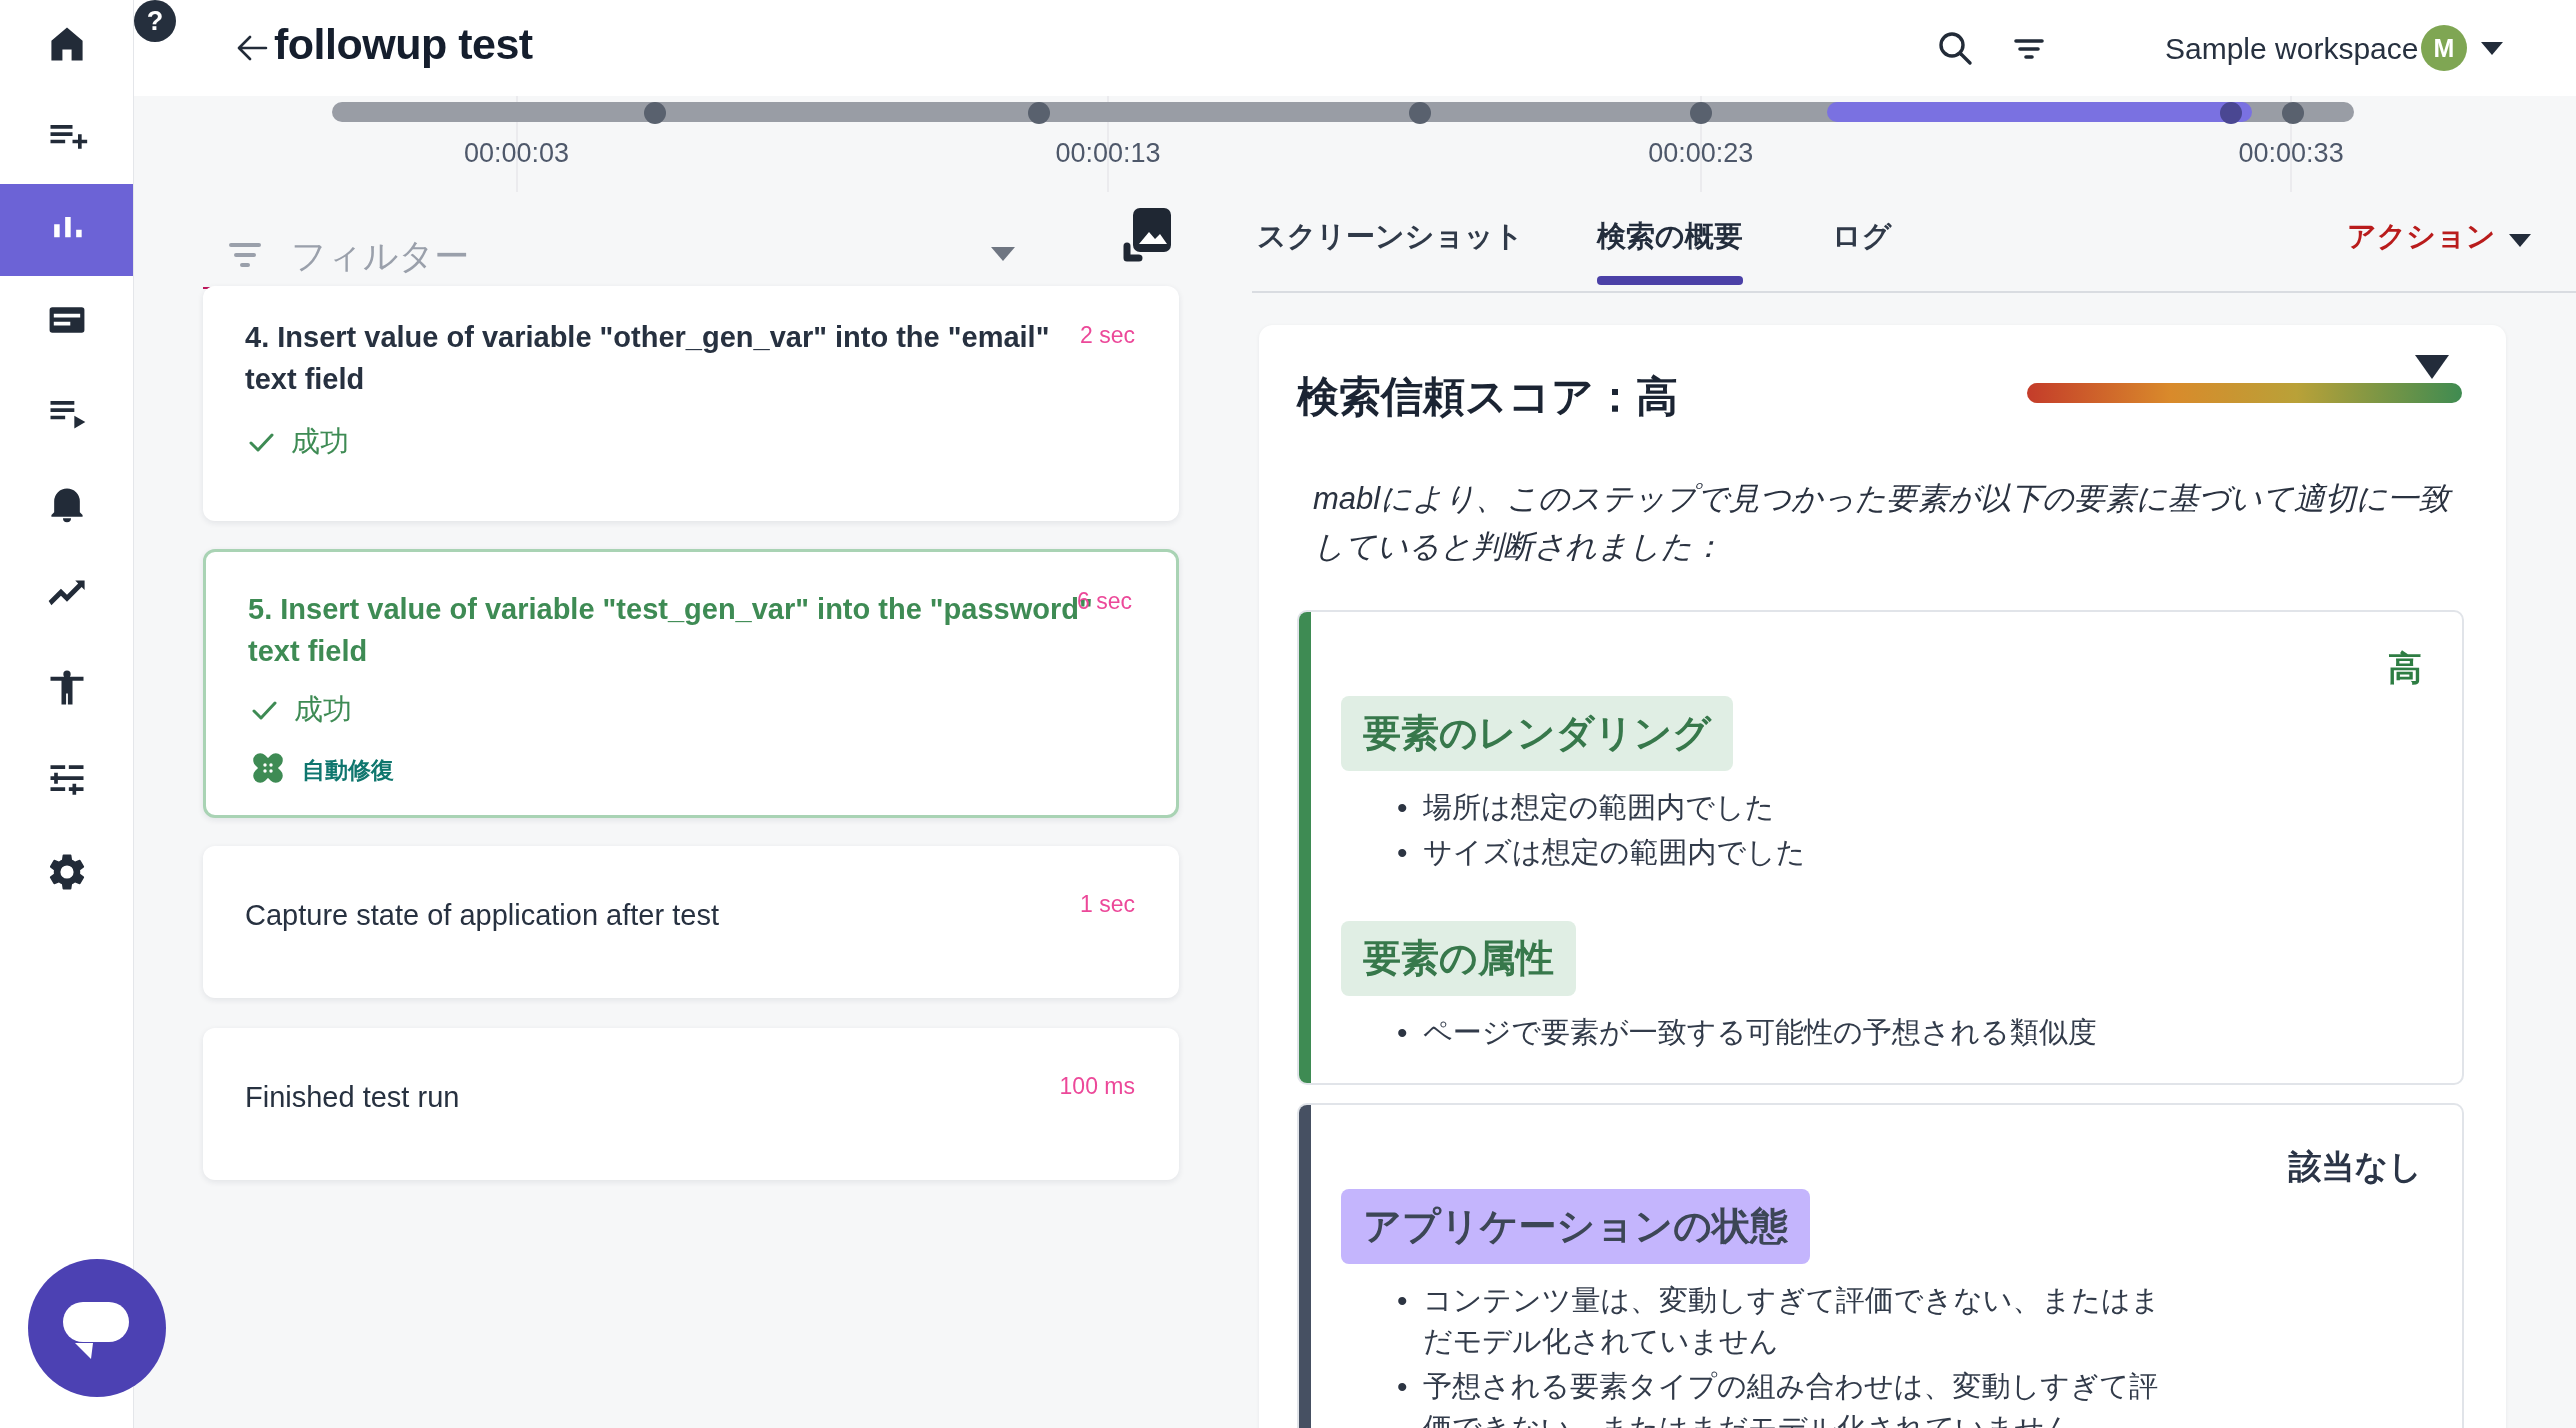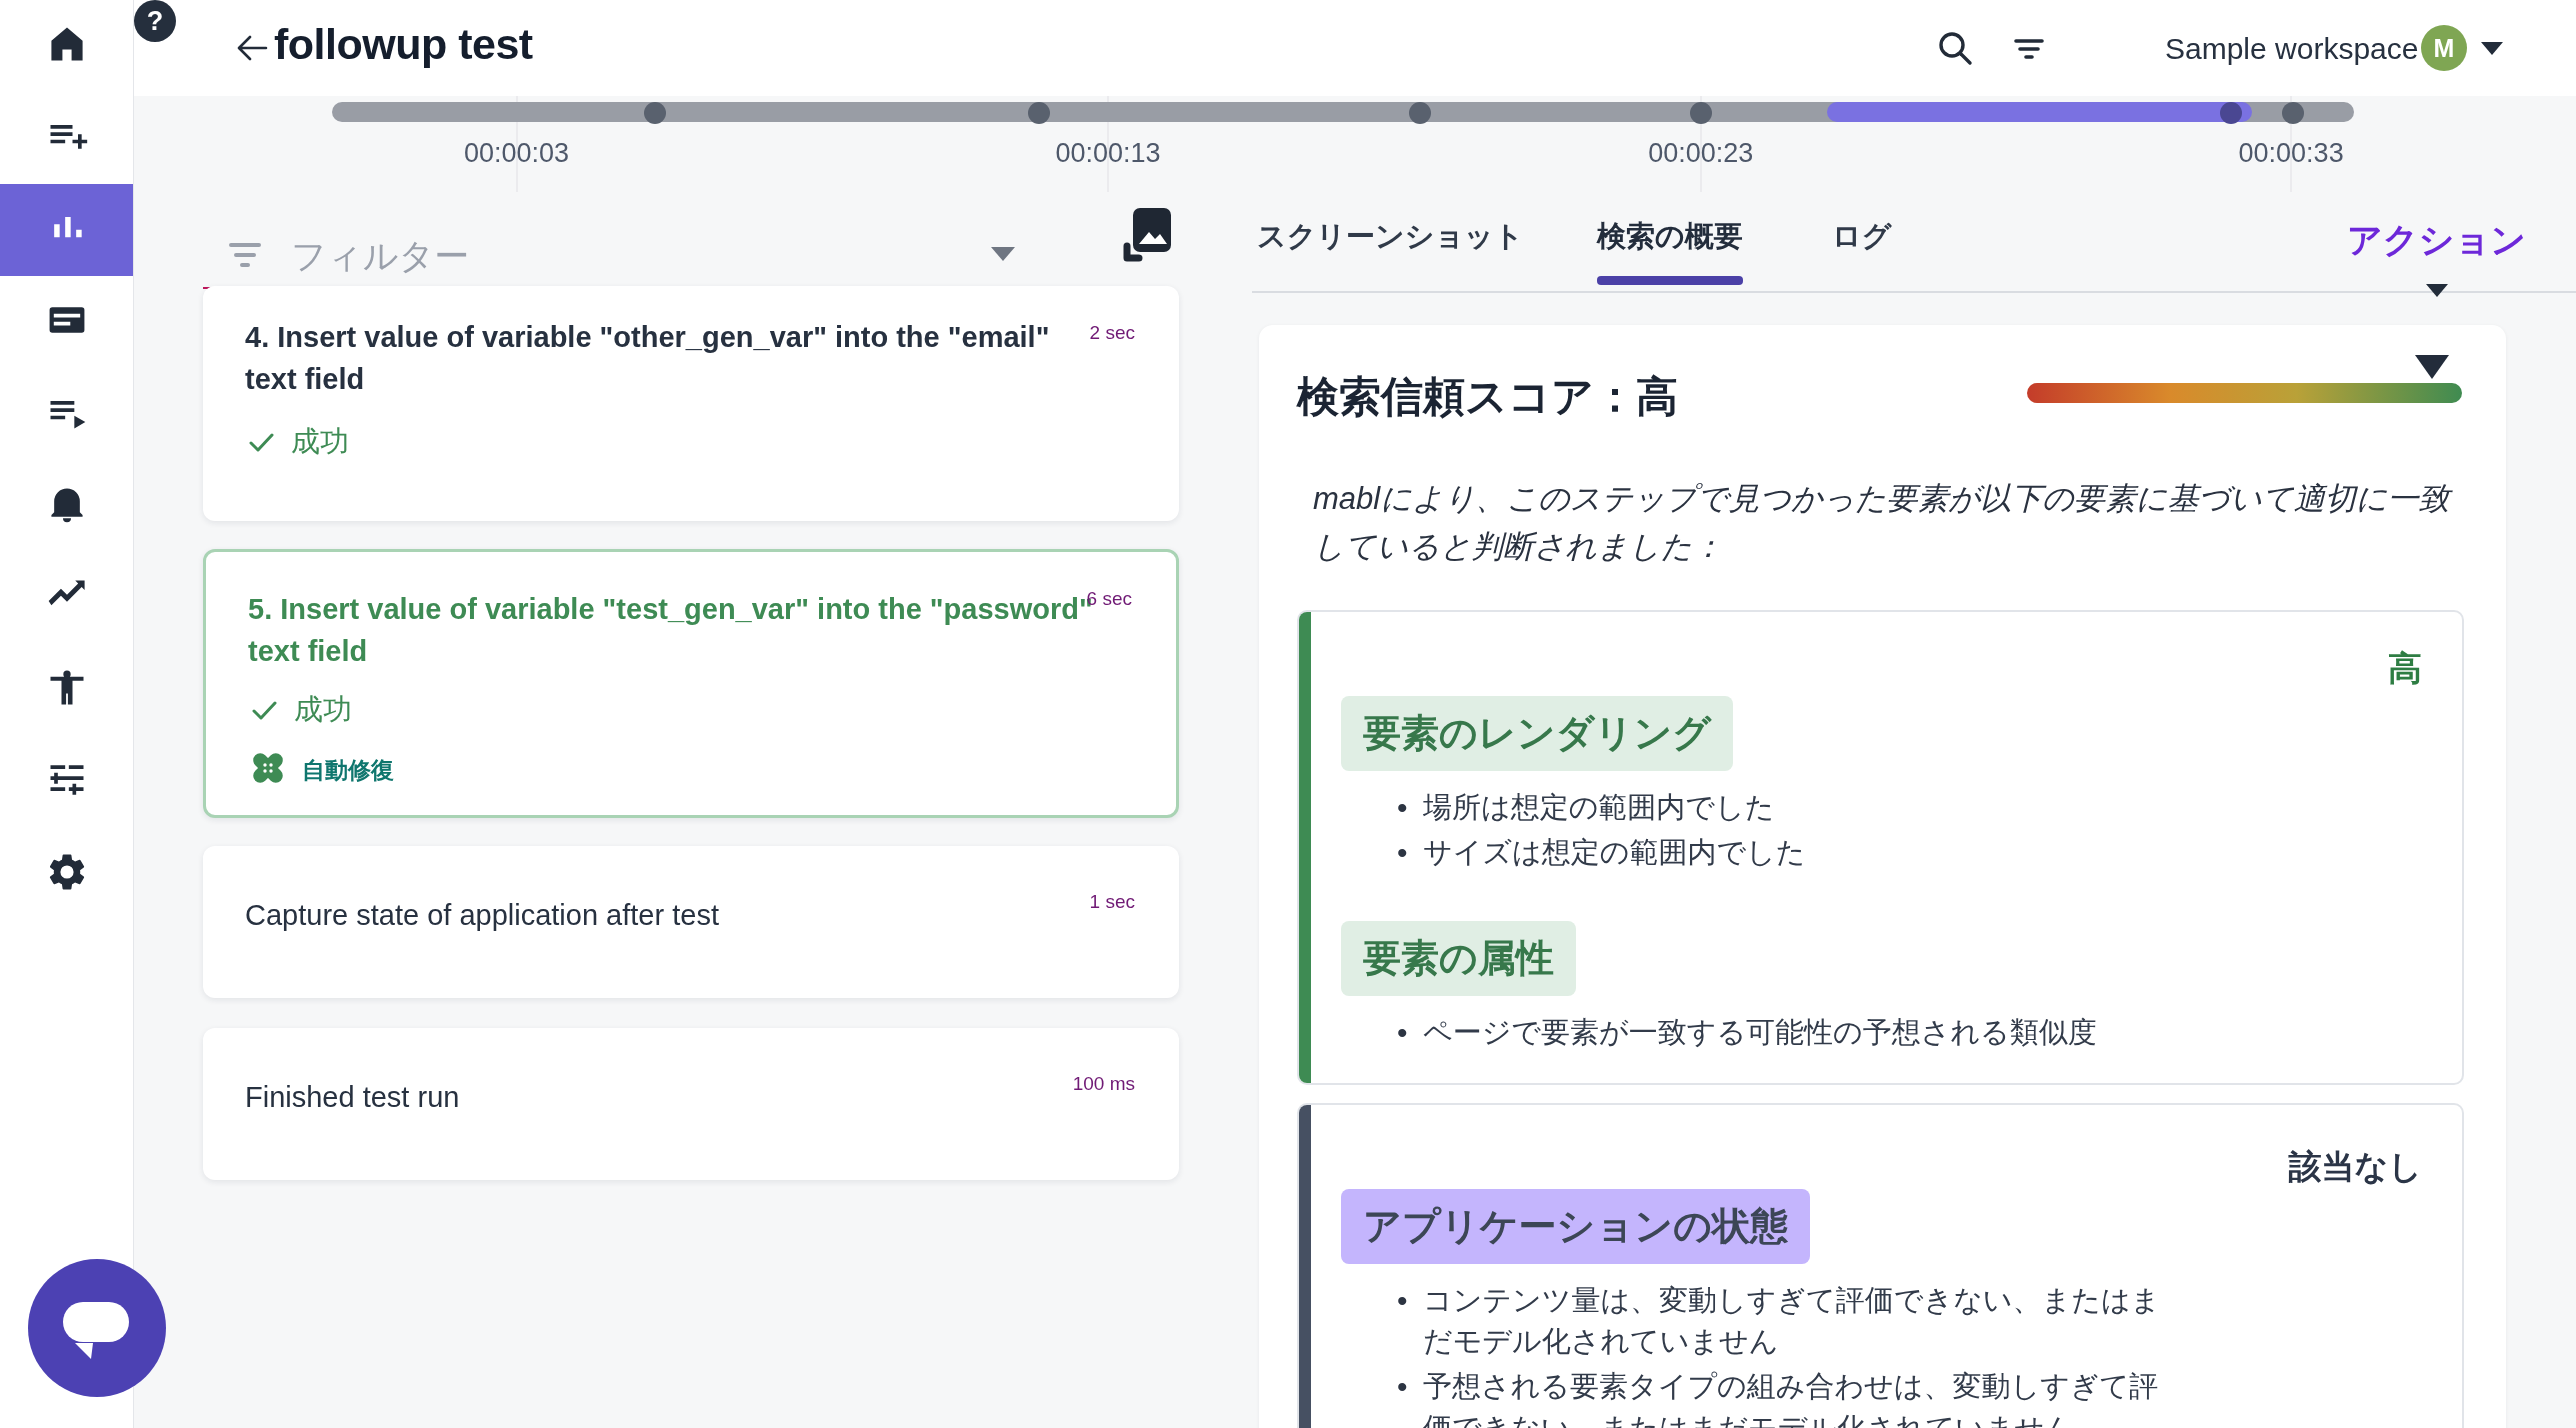--- a/index.html
+++ b/index.html
@@ -43,33 +43,33 @@
   
   .filter-row{position:absolute;left:203px;top:221px;width:832px;height:66px;border-bottom:2px solid #be185d;}
   .filter-glyph{position:absolute;left:24px;top:16px;width:36px;height:36px;}
   .filter-placeholder{position:absolute;left:88px;top:12px;font-size:35px;color:#9aa0ab;}
   .filter-caret{position:absolute;left:788px;top:26px;width:0;height:0;border-left:12px solid transparent;border-right:12px solid transparent;border-top:14px solid #6f7682;cursor:pointer;}
   .gallery-btn{position:absolute;left:1113px;top:202px;width:64px;height:64px;cursor:pointer;}
   .step-card{position:absolute;left:203px;width:976px;background:#fff;border-radius:12px;box-shadow:0 2px 6px rgba(25,30,50,0.09);cursor:pointer;box-sizing:border-box;}
   .step-card.selected{border:3px solid #a9d3b4;}
   .step-title{position:absolute;left:42px;top:30px;width:858px;font-size:29px;line-height:1.45;font-weight:600;color:#273140;}
   .step-card.selected .step-title{color:#3e8b54;}
-  .step-time{position:absolute;right:44px;top:36px;font-size:19px;color:#701a75;}
+  .step-time{position:absolute;right:44px;top:36px;font-size:23px;color:#ec4899;}
   .status-row{position:absolute;left:42px;display:flex;align-items:center;gap:14px;}
   .status-row svg{width:32px;height:32px;stroke:#3e8b54;stroke-width:3;fill:none;stroke-linecap:round;stroke-linejoin:round;}
   .status-text{font-size:29px;color:#3e8b54;}
   .autoheal-row{position:absolute;left:42px;display:flex;align-items:center;gap:14px;}
   .autoheal-text{font-size:23px;font-weight:700;color:#0f766e;}
   .plain-title{font-weight:500;}
   
   .tab{position:absolute;top:217px;font-size:29px;font-weight:700;color:#303a49;cursor:pointer;white-space:nowrap;}
   .tab.active{color:#232d3c;}
   .tab-underline{position:absolute;left:1597px;top:276px;width:146px;height:9px;border-radius:4px;background:#4b41a7;}
   .tab-divider{position:absolute;left:1252px;top:291px;width:1324px;height:2px;background:#d9dce1;}
-  .actions-tab{position:absolute;left:2347px;top:217px;display:flex;align-items:center;gap:14px;font-size:35px;font-weight:700;color:#6d28d9;cursor:pointer;flex-direction:column;}
+  .actions-tab{position:absolute;left:2347px;top:217px;display:flex;align-items:center;gap:14px;font-size:29px;font-weight:700;color:#b91c1c;cursor:pointer;}
   .actions-caret{width:0;height:0;border-left:11px solid transparent;border-right:11px solid transparent;border-top:13px solid #222c3a;margin-top:6px;}
   
   .panel-card{position:absolute;left:1259px;top:325px;width:1247px;height:1177px;background:#fff;border-radius:14px;box-shadow:0 1px 4px rgba(25,30,50,0.06);}
   .conf-heading{position:absolute;left:38px;top:44px;font-size:42px;font-weight:700;color:#1b2433;}
   .meter{position:absolute;left:768px;top:58px;width:435px;height:20px;border-radius:10px;}
   .meter-marker{position:absolute;top:30px;width:0;height:0;border-left:17px solid transparent;border-right:17px solid transparent;border-top:24px solid #232c3b;}
   .conf-desc{position:absolute;left:38px;top:134px;width:1147px;font-size:31px;line-height:1.55;color:#2a3240;}
   .factor-card{position:absolute;left:38px;width:1167px;background:#fff;border:2px solid #e1e4e9;border-radius:10px;overflow:hidden;box-sizing:border-box;padding:36px 40px 30px 42px;}
   .factor-a{top:285px;height:475px;}
   .factor-b{top:778px;height:439px;}

